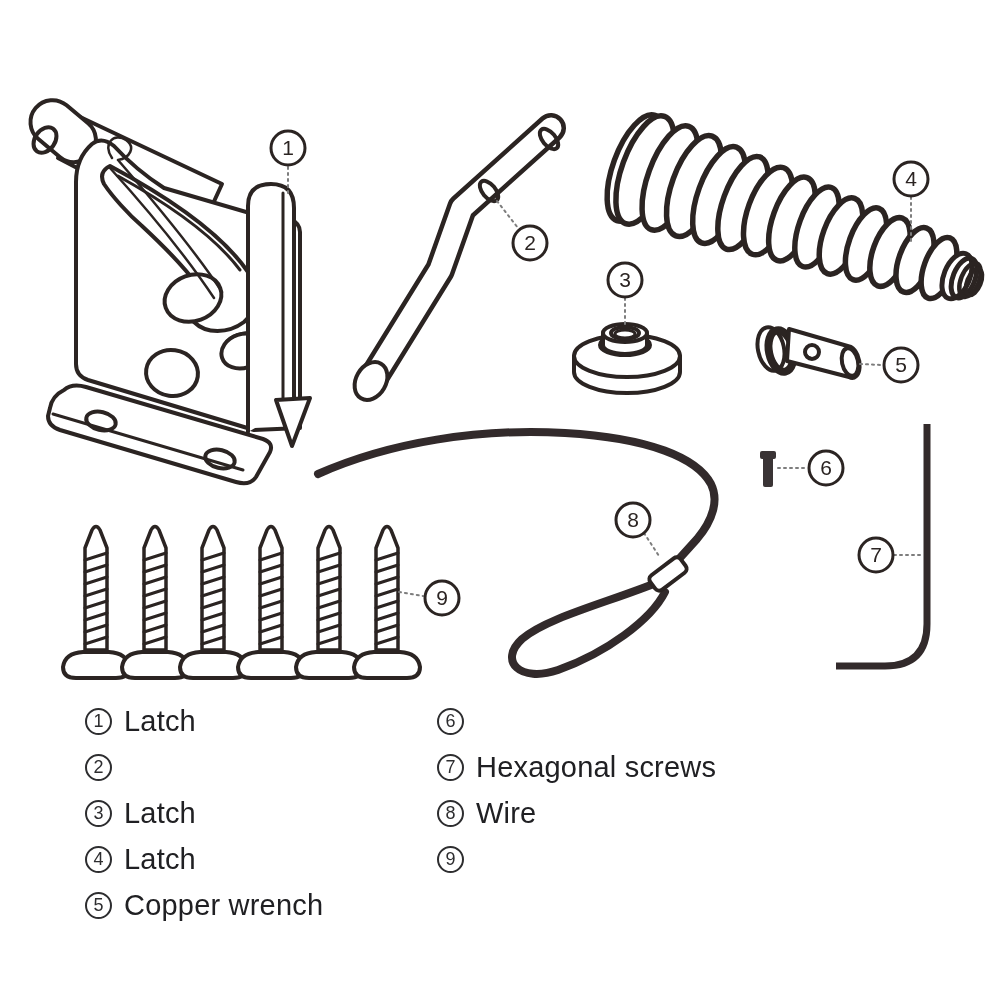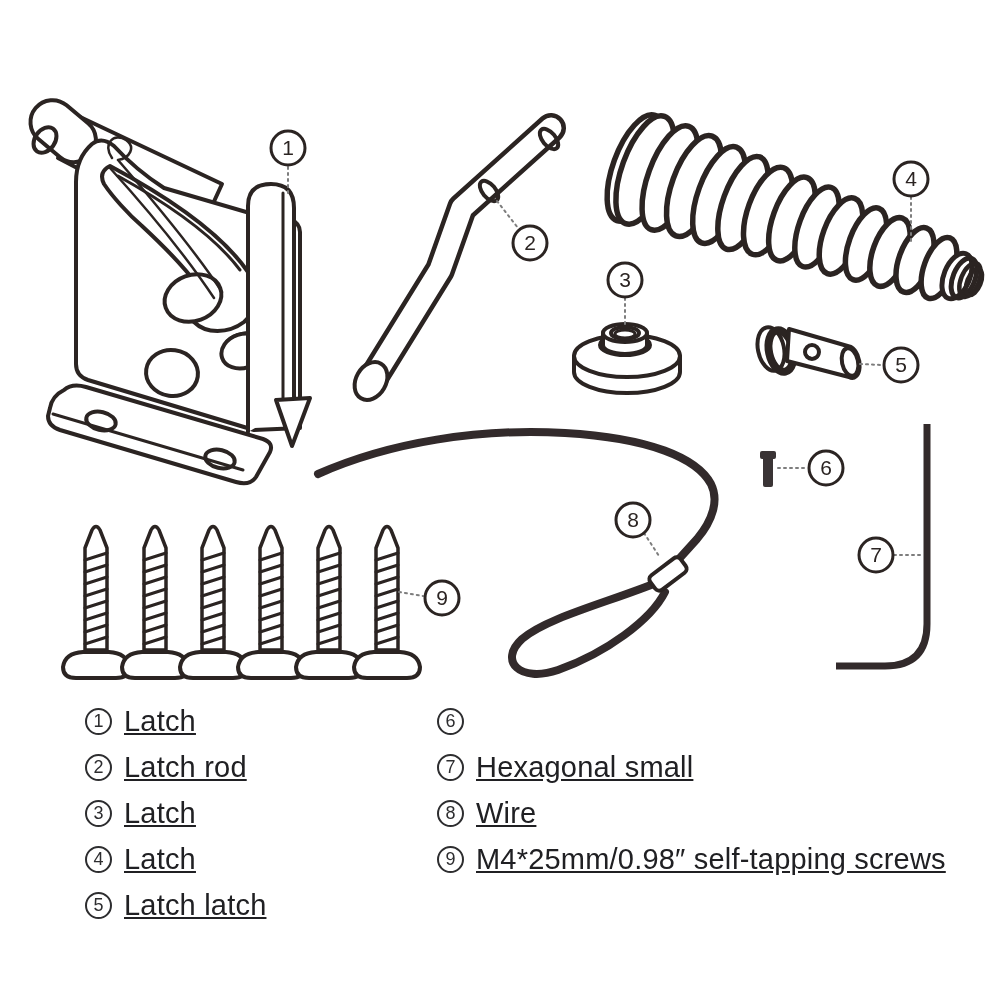--- a/index.html
+++ b/index.html
@@ -28,21 +28,21 @@
   #legend-left  { left:85px;  top:698px; }
   #legend-right { left:437px; top:698px; }
   .legend-row { height:46px; display:flex; align-items:center; }
   .lnum {
     width:27px; height:27px; box-sizing:border-box;
     border:2px solid #2d2d2f; border-radius:50%;
     display:flex; align-items:center; justify-content:center;
     font-size:18px; line-height:1; color:#2d2d2f;
     margin-right:12px; flex:0 0 27px;
   }
-  .llabel { font-size:29px; color:#202023; letter-spacing:0.2px; white-space:nowrap;text-decoration:underline; }
+  .llabel { font-size:29px; color:#202023; letter-spacing:0.2px; white-space:nowrap; }
 </style>
 </head>
 <body>
 
 <svg id="diagram-svg" width="1000" height="690" viewBox="0 0 1000 690" stroke="#2b2422" fill="none" stroke-width="4" stroke-linecap="round" stroke-linejoin="round">
 
   <defs>
     <g id="screw-shape">
       <path d="M-11,22 L-4,4 Q0,-3 4,4 L11,22 L11,124 L-11,124 Z" fill="#ffffff" stroke-width="3.5"></path>
       <path class="mid" d="M-11,34 L11,27 M-11,46 L11,39 M-11,58 L11,51 M-11,70 L11,63 M-11,82 L11,75 M-11,94 L11,87 M-11,106 L11,99 M-11,118 L11,111"></path>
@@ -197,45 +197,43 @@
   </g>
 </svg>
 
 <div id="legend-left" class="legend-col">
   <div class="legend-row">
     <span class="lnum">1</span>
     <span class="llabel">Latch</span>
   </div>
   <div class="legend-row">
     <span class="lnum">2</span>
-    <span class="llabel">Latch rod</span>
   </div>
   <div class="legend-row">
     <span class="lnum">3</span>
     <span class="llabel">Latch</span>
   </div>
   <div class="legend-row">
     <span class="lnum">4</span>
     <span class="llabel">Latch</span>
   </div>
   <div class="legend-row">
     <span class="lnum">5</span>
-    <span class="llabel">Latch latch</span>
+    <span class="llabel">Copper wrench</span>
   </div>
 </div>
 
 <div id="legend-right" class="legend-col">
   <div class="legend-row">
     <span class="lnum">6</span>
   </div>
   <div class="legend-row">
     <span class="lnum">7</span>
-    <span class="llabel">Hexagonal small</span>
+    <span class="llabel">Hexagonal screws</span>
   </div>
   <div class="legend-row">
     <span class="lnum">8</span>
     <span class="llabel">Wire</span>
   </div>
   <div class="legend-row">
     <span class="lnum">9</span>
-    <span class="llabel">M4*25mm/0.98″ self-tapping screws</span>
   </div>
 </div>
 
 </body></html>

